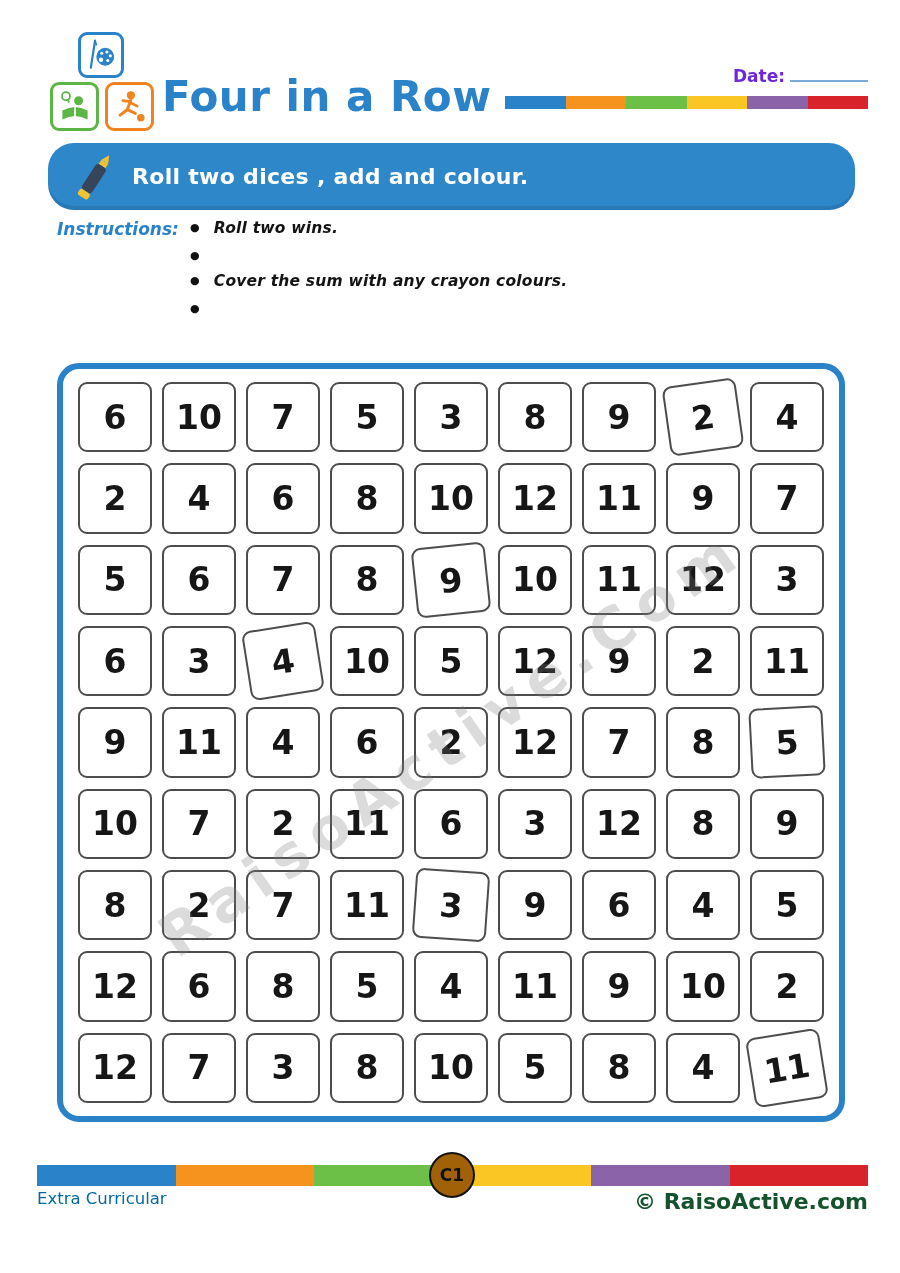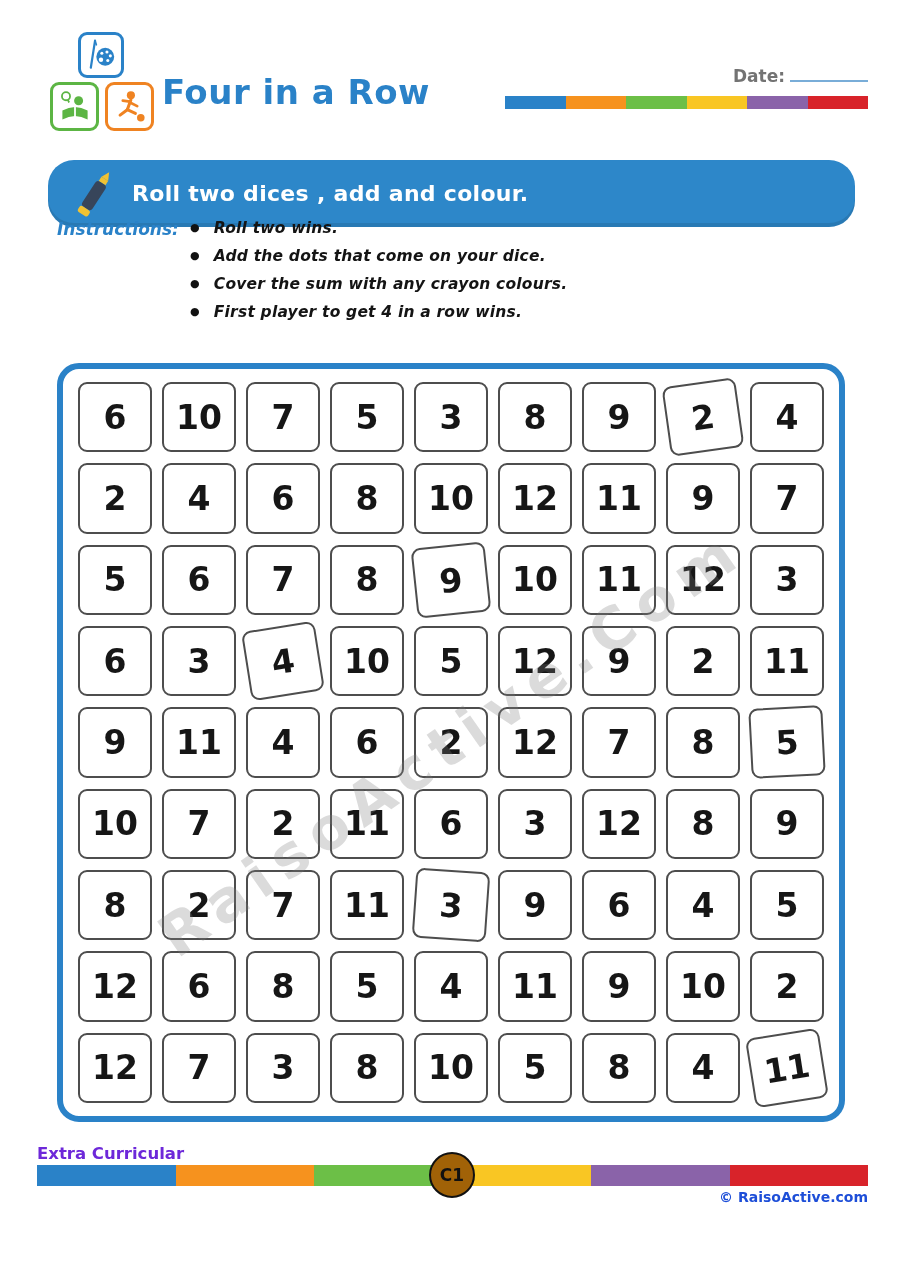--- a/index.html
+++ b/index.html
@@ -6,32 +6,32 @@
   body{width:900px;height:1273px;position:relative;overflow:hidden;
        font-family:"DejaVu Sans","Liberation Sans",sans-serif;}
 
   
   .logo{position:absolute;left:50px;top:30px;width:112px;height:102px;}
   .logo .box{position:absolute;border-radius:9px;box-sizing:border-box;background:#fff;
              display:flex;align-items:center;justify-content:center;}
   .box-art{left:28px;top:2px;width:46px;height:46px;border:3px solid #2a82c8;}
   .box-read{left:0px;top:52px;width:49px;height:49px;border:3px solid #5cb544;}
   .box-kick{left:55px;top:52px;width:49px;height:49px;border:3px solid #ef8322;}
-  .page-title{position:absolute;left:162px;top:72px;font-size:34px;font-weight:bold;
+  .page-title{position:absolute;left:162px;top:72px;font-size:42px;font-weight:bold;
               color:#2a82c8;letter-spacing:.5px;}
-  .date-row{position:absolute;left:733px;top:66px;font-size:17px;font-weight:bold;color:#737373;}
+  .date-row{position:absolute;left:733px;top:66px;font-size:17px;font-weight:bold;color:#6d28d9;}
   .date-line{display:inline-block;width:78px;height:14px;border-bottom:2px solid #79add8;margin-left:5px;}
   .rainbow{display:flex;overflow:hidden;}
   .rainbow .seg{flex:1;height:100%;}
   .header-bar{position:absolute;left:505px;top:96px;width:363px;height:13px;}
 
   
   .banner{position:absolute;left:48px;top:143px;width:807px;height:67px;background:#2d87c9;
           border-radius:26px;display:flex;align-items:center;padding-left:24px;box-sizing:border-box;
-          box-shadow:inset 0 -4px 0 rgba(0,0,0,.10);margin-top:17px;}
+          box-shadow:inset 0 -4px 0 rgba(0,0,0,.10);}
   .banner-text{color:#ffffff;font-size:22px;font-weight:bold;margin-left:14px;letter-spacing:.3px;}
   .marker-wrap{width:46px;height:56px;flex:0 0 auto;}
 
   
   .instructions{position:absolute;left:57px;top:219px;width:640px;display:flex;font-style:italic;}
   .ins-label{width:133px;font-size:17px;font-weight:bold;color:#2a82c8;flex:0 0 auto;}
   .ins-list{list-style:none;margin:0;padding:0;}
   .ins-list li{display:flex;align-items:flex-start;margin-bottom:10px;
                font-size:15.5px;font-weight:bold;color:#141414;letter-spacing:.2px;}
   .ins-list .dot{font-size:11px;margin-right:14px;margin-top:2px;color:#111;}
@@ -45,22 +45,22 @@
         justify-content:center;font-size:33px;font-weight:bold;color:#161616;}
   .watermark{position:absolute;left:50%;top:50%;transform:translate(-50%,-50%) rotate(-35deg);
              font-size:58px;font-weight:bold;color:rgba(125,125,125,.28);letter-spacing:10px;
              white-space:nowrap;z-index:2;pointer-events:none;}
 
   
   .footer-bar{position:absolute;left:37px;top:1165px;width:831px;height:21px;}
   .c1-badge{position:absolute;left:429px;top:1152px;width:46px;height:46px;border-radius:50%;
             background:#a16207;border:2.5px solid #111;box-sizing:border-box;display:flex;align-items:center;
             justify-content:center;font-size:17px;font-weight:bold;color:#111;z-index:2;}
-  .footer-left{position:absolute;left:37px;top:1144px;font-size:16.5px;font-weight:bold;color:#6d28d9;}
-  .footer-right{position:absolute;right:32px;top:1189px;font-size:14px;font-weight:bold;color:#1d4ed8;}
+  .footer-left{position:absolute;left:37px;top:1189px;font-size:16.5px;font-weight:normal;color:#0369a1;}
+  .footer-right{position:absolute;right:32px;top:1189px;font-size:22px;font-weight:bold;color:#14532d;}
 </style>
 </head>
 <body>
 
 <div class="logo">
   <div class="box box-art">
     <svg width="34" height="34" viewBox="0 0 40 40">
       <path d="M13 3 L8 35" stroke="#2a82c8" stroke-width="2.6" fill="none" stroke-linecap="round"></path>
       <path d="M13 3 L14.5 8" stroke="#2a82c8" stroke-width="2" fill="none" stroke-linecap="round"></path>
       <circle cx="25" cy="22" r="10.5" fill="#2a82c8"></circle>
@@ -118,29 +118,27 @@
 
 <div class="instructions">
   <span class="ins-label">Instructions:</span>
   <ul class="ins-list">
       <li>
         <span class="dot">●</span>
         <span>Roll two wins.</span>
       </li>
       <li>
         <span class="dot">●</span>
-        <span>Add the dots that come on your dice.</span>
       </li>
       <li>
         <span class="dot">●</span>
         <span>Cover the sum with  any crayon colours.</span>
       </li>
       <li>
         <span class="dot">●</span>
-        <span>First player to get 4 in a row wins.</span>
       </li>
     </ul>
 </div>
 
 <div class="grid-wrap">
   <div class="grid">
       <div class="cell">6</div>
       <div class="cell">10</div>
       <div class="cell">7</div>
       <div class="cell">5</div>

